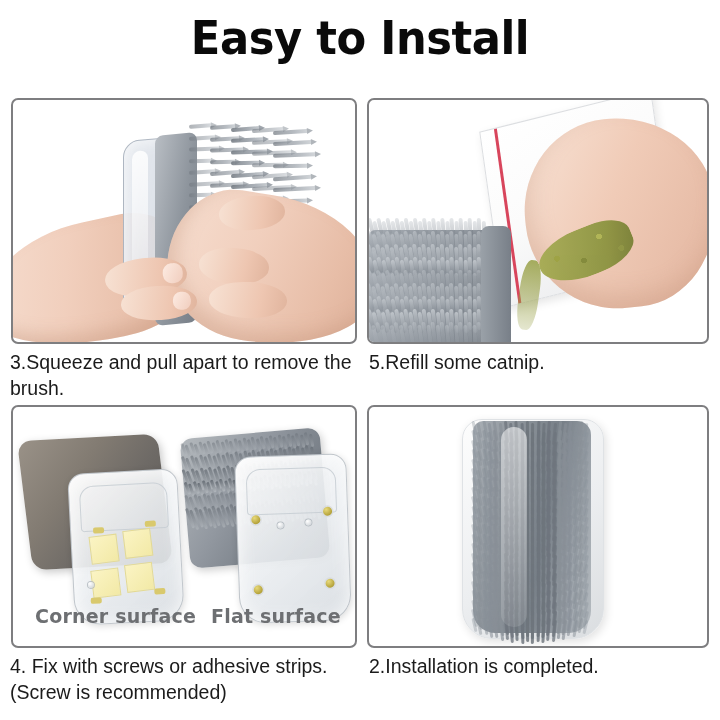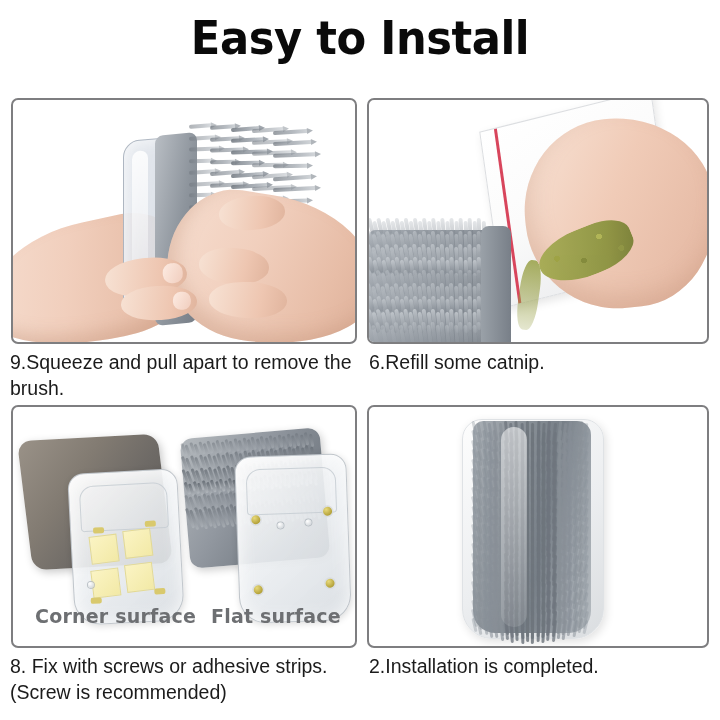--- a/index.html
+++ b/index.html
@@ -379,21 +379,21 @@
     <div class="finger f3"></div>
     <div class="finger f4"></div>
     <div class="finger f1">
         <span class="nail" style="right:4px;top:8px;width:20px;height:20px;"></span>
       </div>
     <div class="finger f2">
         <span class="nail" style="right:6px;top:7px;width:18px;height:18px;"></span>
       </div>
   </div>
 </div>
-<div class="caption c1">9.Squeeze and pull apart to remove the
+<div class="caption c1">3.Squeeze and pull apart to remove the
    brush.</div>
 
 <div class="panel p2">
   <div class="scene">
     <div class="bag">
       <div class="bag-stripe"></div>
     </div>
     <div class="catnip-fall"></div>
     <div class="brush-corner"></div>
     <div class="corner-bristles">
@@ -630,21 +630,21 @@
         <i class="cb" style="left: 112.5px; top: 68px; height: 26px; opacity: 0.58; transform: rotate(-1.5deg);"></i>
         <i class="cb" style="left: 112.5px; top: 81px; height: 16px; opacity: 0.71; transform: rotate(-1.5deg);"></i>
         <i class="cb" style="left: 112.5px; top: 94px; height: 21px; opacity: 0.84; transform: rotate(-1.5deg);"></i>
         <i class="cb" style="left: 112.5px; top: 107px; height: 26px; opacity: 0.45; transform: rotate(-1.5deg);"></i>
       </div>
     <div class="brush-spine"></div>
     <div class="hand-grab"></div>
     <div class="catnip"></div>
   </div>
 </div>
-<div class="caption c2">6.Refill some catnip.</div>
+<div class="caption c2">5.Refill some catnip.</div>
 
 <div class="panel p3">
   <div class="scene">
 
     <div class="mount-group mg-left">
       <div class="base-corner"></div>
       <div class="plate plate-corner">
         <span class="pad" style="left:18px; top:62px;"></span>
         <span class="pad" style="left:52px; top:58px;"></span>
         <span class="pad" style="left:18px; top:96px;"></span>
@@ -849,21 +849,21 @@
         <span class="screw" style="left:86px; top:124px;"></span>
         <span class="hole" style="left:40px; top:66px;"></span>
         <span class="hole" style="left:68px; top:64px;"></span>
       </div>
     </div>
 
     <div class="surface-label sl-right">Flat surface</div>
     <div class="surface-label sl-left">Corner surface</div>
   </div>
 </div>
-<div class="caption c3">8. Fix with screws or adhesive strips.
+<div class="caption c3">4. Fix with screws or adhesive strips.
    (Screw is recommended)</div>
 
 <div class="panel p4">
   <div class="scene">
     <div class="final-base"></div>
     <div class="final-brush">
         <i class="fbr" style="left: 0px; top: 0px; width: 2.6px; height: 14px; opacity: 0.35; transform: rotate(-13.2deg); background: rgb(136, 143, 151);"></i>
         <i class="fbr" style="left: 0px; top: 9.4px; width: 2.6px; height: 16px; opacity: 0.35; transform: rotate(-13.2deg); background: rgb(136, 143, 151);"></i>
         <i class="fbr" style="left: 0px; top: 18.8px; width: 2.6px; height: 18px; opacity: 0.35; transform: rotate(-13.2deg); background: rgb(136, 143, 151);"></i>
         <i class="fbr" style="left: 0px; top: 28.2px; width: 2.6px; height: 14px; opacity: 0.35; transform: rotate(-13.2deg); background: rgb(136, 143, 151);"></i>

